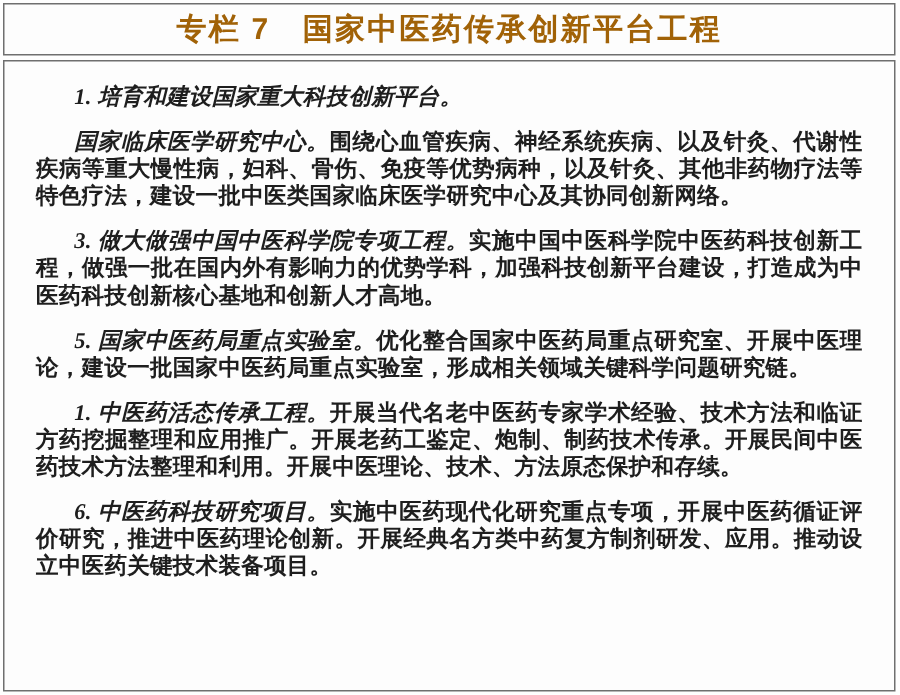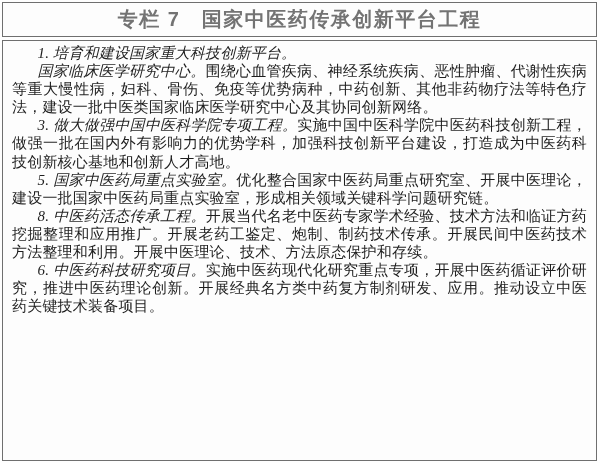--- a/index.html
+++ b/index.html
@@ -20,55 +20,56 @@
     background: #fdfdfd;
     display: flex;
     align-items: center;
     justify-content: center;
   }
   .page-title {
     font-family: "Liberation Sans", "DejaVu Sans", sans-serif;
     font-weight: bold;
     font-size: 20px;
     letter-spacing: 1.5px;
-    color: #737373;
+    color: #a16207;
     white-space: nowrap;
   }
   .body-box {
     position: absolute;
     left: 2px; top: 40px; right: 3px; bottom: 2px;
     border: 1px solid #6f6f6f;
     background: #fdfdfd;
     padding: 3px 9px 2px 9px;
     overflow: hidden;
   }
   .body-box p {
-    margin: 0;
+    margin: 12px;
     text-indent: 1.7em;
     text-align: justify;
     font-size: 15px;
     line-height: 18.1px;
     letter-spacing: 0.2px;
+    font-weight: bold;
   }
   .lead {
     font-style: italic;
     font-family: "Liberation Serif", "DejaVu Serif", serif;
   }
 </style>
 </head>
 <body>
 
 <div class="page">
 
   <div class="title-box">
     <span class="page-title">专栏 7　国家中医药传承创新平台工程</span>
   </div>
 
   <div class="body-box">
     <p><span class="lead">1. 培育和建设国家重大科技创新平台。</span><span></span></p>
-    <p><span class="lead">国家临床医学研究中心。</span><span>围绕心血管疾病、神经系统疾病、恶性肿瘤、代谢性疾病等重大慢性病，妇科、骨伤、免疫等优势病种，中药创新、其他非药物疗法等特色疗法，建设一批中医类国家临床医学研究中心及其协同创新网络。</span></p>
+    <p><span class="lead">国家临床医学研究中心。</span><span>围绕心血管疾病、神经系统疾病、以及针灸、代谢性疾病等重大慢性病，妇科、骨伤、免疫等优势病种，以及针灸、其他非药物疗法等特色疗法，建设一批中医类国家临床医学研究中心及其协同创新网络。</span></p>
     <p><span class="lead">3. 做大做强中国中医科学院专项工程。</span><span>实施中国中医科学院中医药科技创新工程，做强一批在国内外有影响力的优势学科，加强科技创新平台建设，打造成为中医药科技创新核心基地和创新人才高地。</span></p>
     <p><span class="lead">5. 国家中医药局重点实验室。</span><span>优化整合国家中医药局重点研究室、开展中医理论，建设一批国家中医药局重点实验室，形成相关领域关键科学问题研究链。</span></p>
-    <p><span class="lead">8. 中医药活态传承工程。</span><span>开展当代名老中医药专家学术经验、技术方法和临证方药挖掘整理和应用推广。开展老药工鉴定、炮制、制药技术传承。开展民间中医药技术方法整理和利用。开展中医理论、技术、方法原态保护和存续。</span></p>
+    <p><span class="lead">1. 中医药活态传承工程。</span><span>开展当代名老中医药专家学术经验、技术方法和临证方药挖掘整理和应用推广。开展老药工鉴定、炮制、制药技术传承。开展民间中医药技术方法整理和利用。开展中医理论、技术、方法原态保护和存续。</span></p>
     <p><span class="lead">6. 中医药科技研究项目。</span><span>实施中医药现代化研究重点专项，开展中医药循证评价研究，推进中医药理论创新。开展经典名方类中药复方制剂研发、应用。推动设立中医药关键技术装备项目。</span></p>
   </div>
 
 </div>
 
 </body></html>

